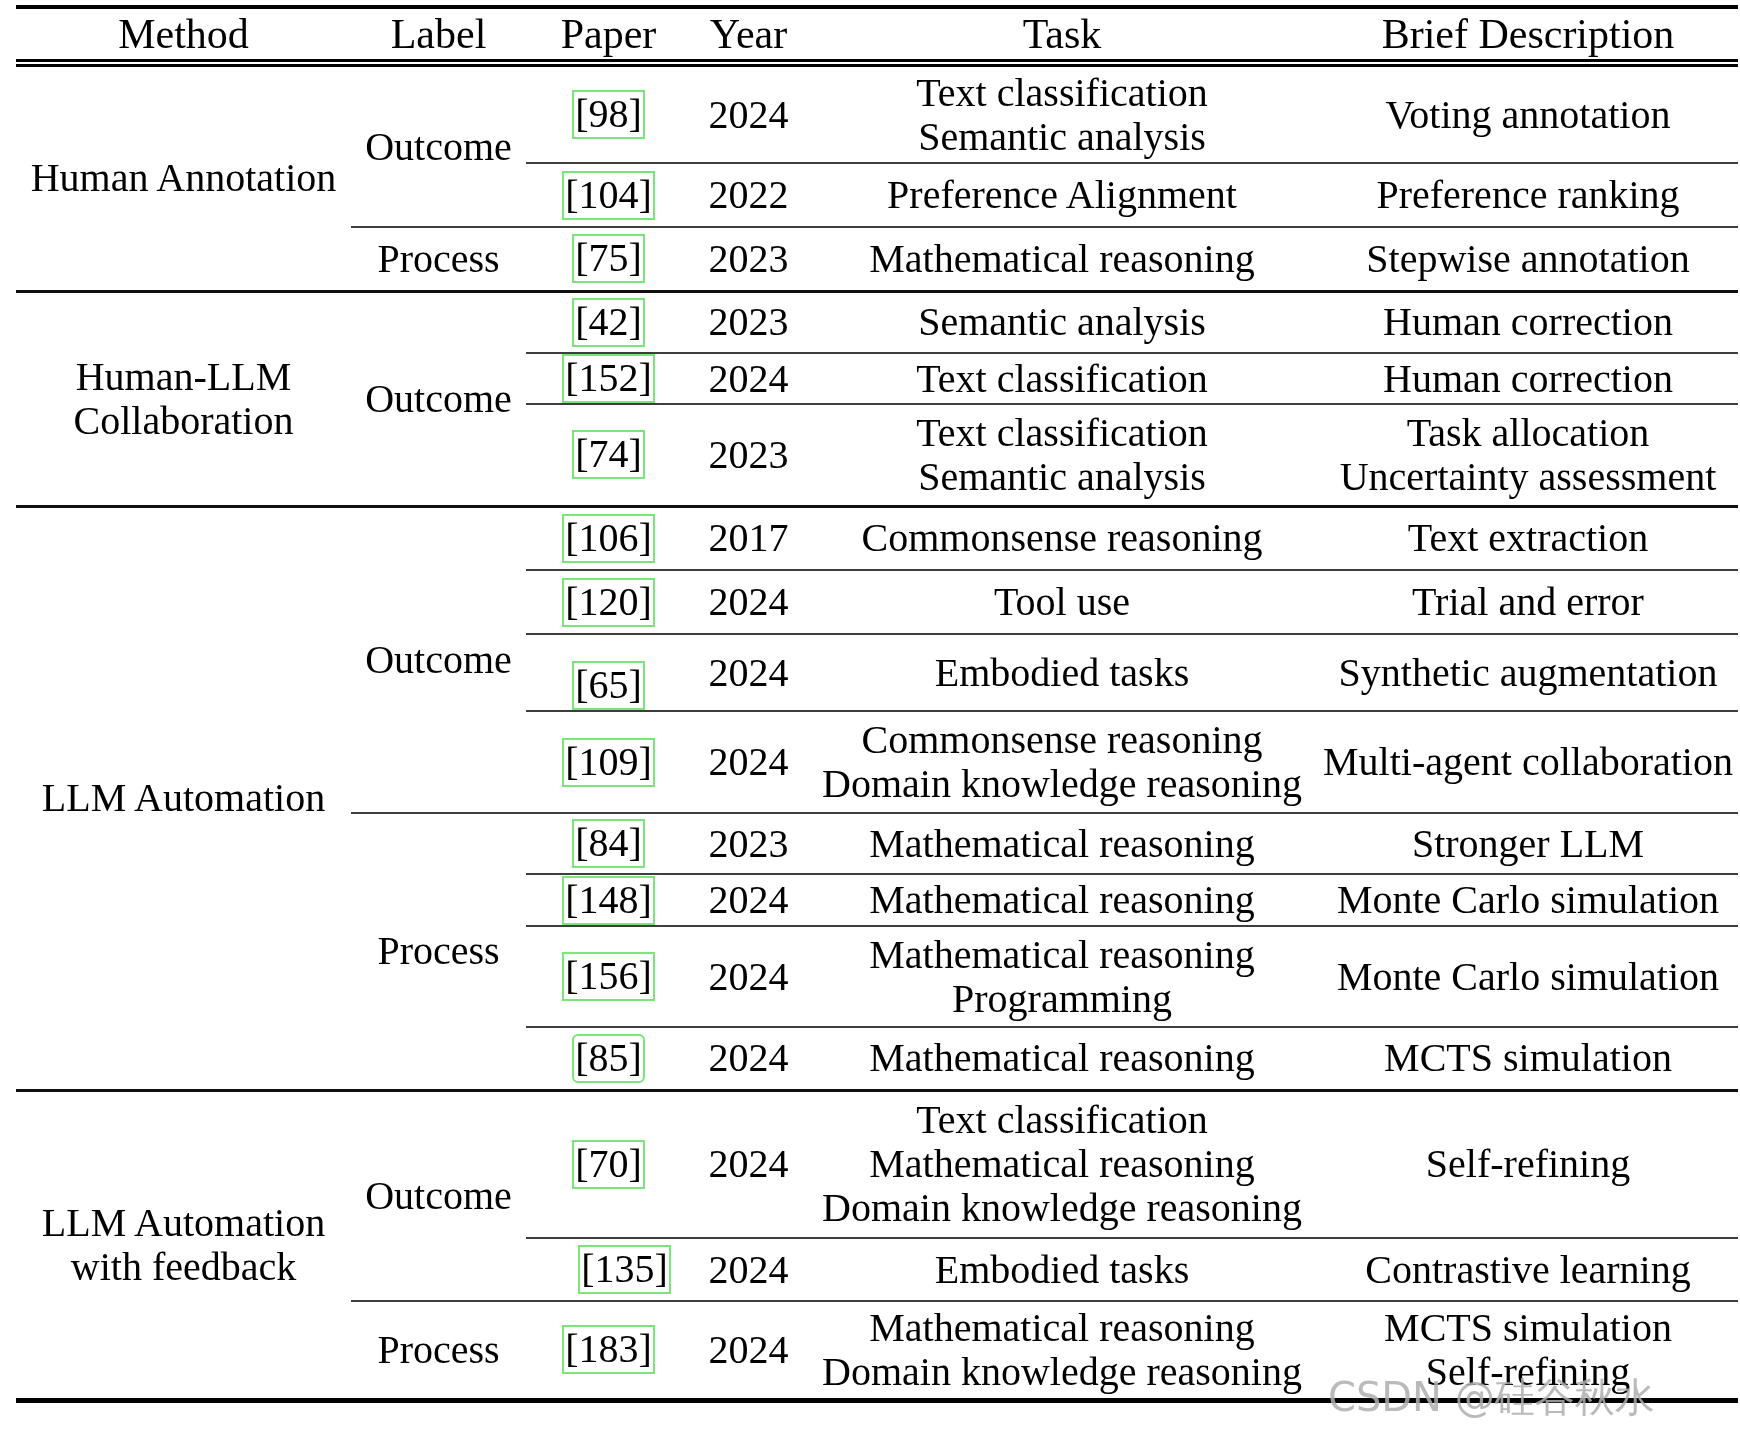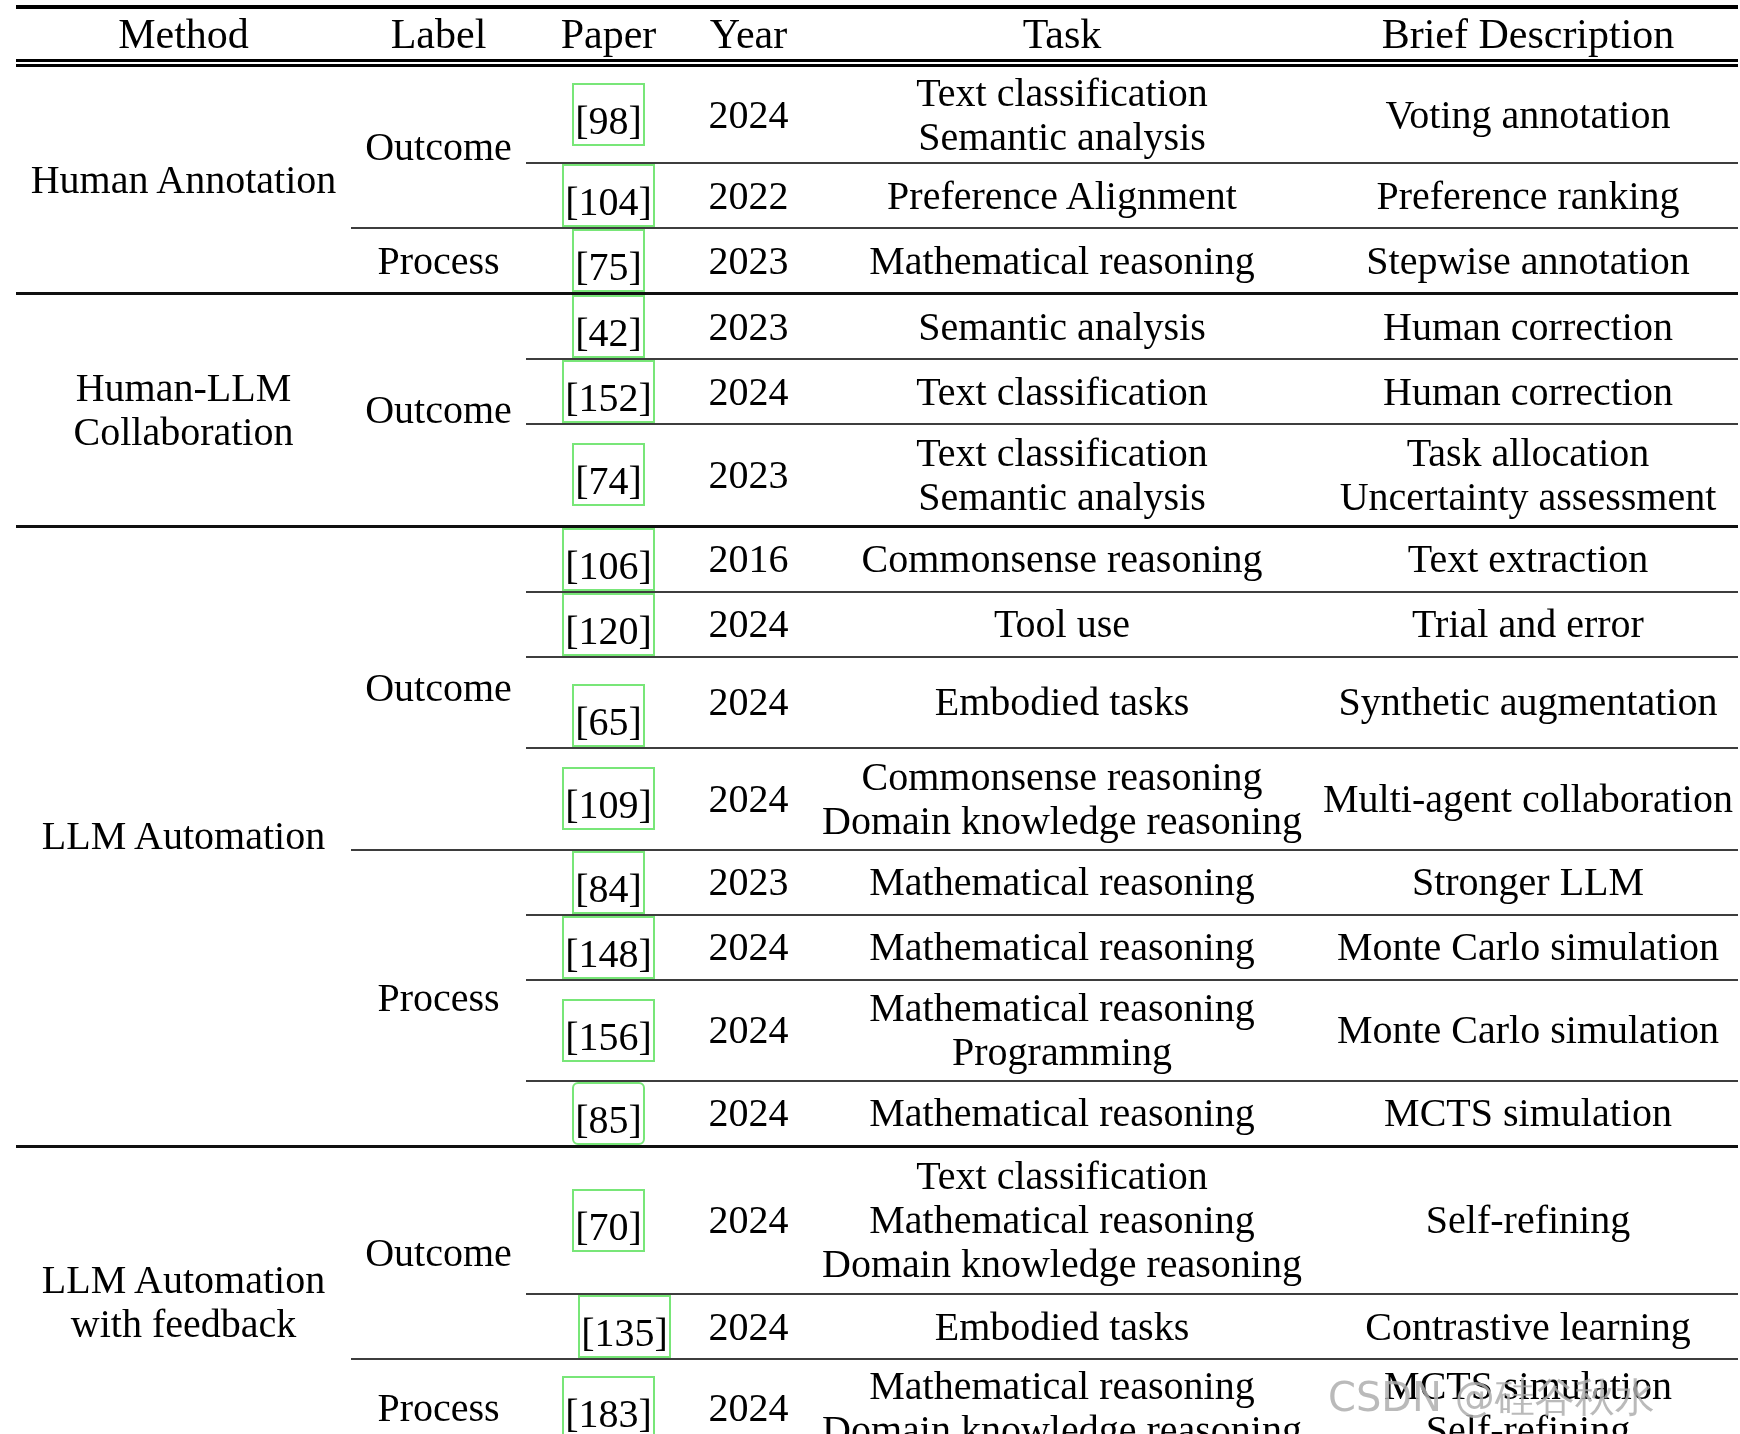--- a/index.html
+++ b/index.html
@@ -43,21 +43,21 @@
     line-height: 1.1;
     white-space: pre-line;
   }
   tr.rule-full > th, tr.rule-full > td { border-top: 3px solid #101010; }
   tr.rule-part > td { border-top: 2px solid #3d3d3d; }
 
   .cite {
     display: inline-block;
     border: 2px solid #78e678;
     line-height: 1.0;
-    padding: 16px 1px 3px 1px;
+    padding: 2px 1px 3px 1px;
     white-space: nowrap;
   }
   .watermark {
     position: absolute;
     left: 1328px;
     top: 1370px;
     width: 420px;
     font-size: 40px;
     font-family: "DejaVu Sans", sans-serif;
     color: rgba(174,174,174,0.85);
@@ -134,21 +134,21 @@
       <td>Text classification
 Semantic analysis</td>
       <td>Task allocation
 Uncertainty assessment</td>
     </tr>
 
     <tr style="height:64px" class="rule-full">
       <td rowspan="8">LLM Automation</td>
       <td rowspan="4">Outcome</td>
       <td><span class="cite" style="border-color: rgb(120, 230, 120);">[106]</span></td>
-      <td>2016</td>
+      <td>2017</td>
       <td>Commonsense reasoning</td>
       <td>Text extraction</td>
     </tr>
     <tr style="height:64px" class="rule-part">
       <td><span class="cite" style="border-color: rgb(120, 230, 120);">[120]</span></td>
       <td>2024</td>
       <td>Tool use</td>
       <td>Trial and error</td>
     </tr>
     <tr style="height:61px" class="rule-part">

